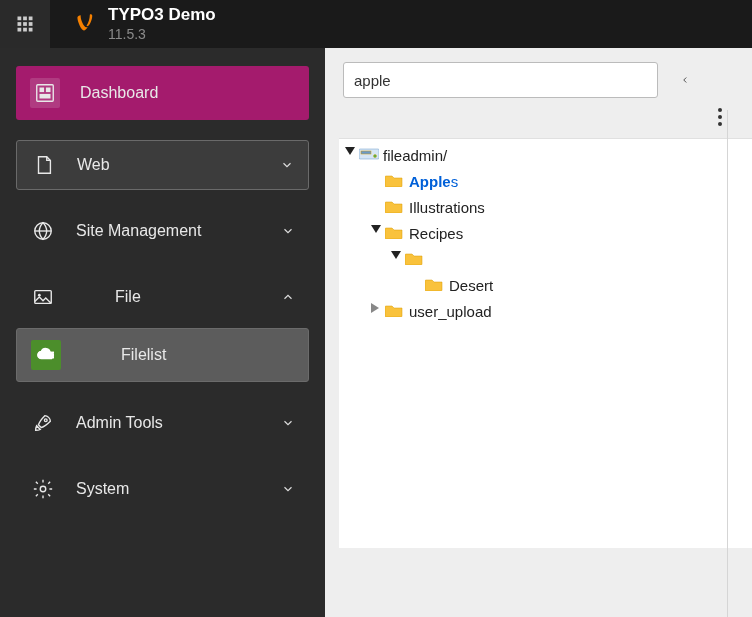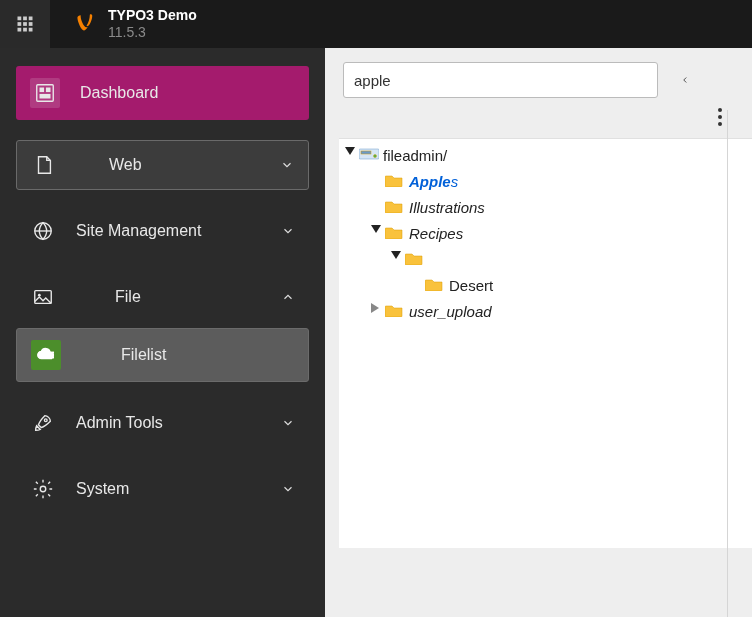--- a/index.html
+++ b/index.html
@@ -5,31 +5,31 @@
     * { margin: 0; padding: 0; box-sizing: border-box; font-family: Arial, Helvetica, sans-serif; }
     body { width: 752px; height: 617px; background: #1a1a1a; overflow: hidden; display: flex; flex-direction: column; }
 
     
     .topbar { height: 48px; background: #1a1a1a; display: flex; align-items: center; }
     .apps-btn { width: 50px; height: 48px; display: flex; align-items: center; justify-content: center; background: #2a2a2a; }
     .apps-icon { width: 18px; height: 18px; fill: #ccc; }
     .brand { display: flex; align-items: center; padding-left: 22px; }
     .brand-logo { width: 26px; height: 26px; fill: #f58000; }
     .brand-text { margin-left: 10px; display: flex; flex-direction: column; line-height: 1.2; }
-    .brand-name { color: #fff; font-size: 14px; font-weight: 600; }
+    .brand-name { color: #fff; font-size: 17px; font-weight: 600; }
     .brand-version { color: #8a8a8a; font-size: 14px; }
 
     
     .main { flex: 1; display: flex; }
 
     
     .sidebar { width: 325px; background: #2b2b2b; padding: 18px 16px 0 16px; }
     .nav-item { display: flex; align-items: center; height: 50px; border-radius: 3px; padding: 0 14px; cursor: pointer; }
     .nav-item.dashboard { background: #a41b6d; margin-bottom: 20px; height: 54px; }
-    .nav-item.web { background: #3c3c3c; border: 1px solid #6a6a6a; margin-bottom: 16px; gap: 32px; }
+    .nav-item.web { background: #3c3c3c; border: 1px solid #6a6a6a; margin-bottom: 16px; }
     .nav-item.site, .nav-item.admin, .nav-item.system, .nav-item.file { margin-bottom: 16px; }
     .nav-item.file { margin-bottom: 6px; gap: 39px; }
     .nav-item.filelist { background: #5c5c5c; border: 1px solid #6b6b6b; height: 54px; margin-bottom: 16px; gap: 40px; }
 
     .nav-icon { width: 26px; height: 26px; display: flex; align-items: center; justify-content: center; }
     .nav-icon svg { width: 22px; height: 22px; stroke: #e8e8e8; fill: none; stroke-width: 1.5; }
     .nav-label { color: #e8e8e8; font-size: 16px; margin-left: 20px; flex: 1; }
     .chev { margin-left: auto; width: 14px; height: 14px; stroke: #ddd; fill: none; stroke-width: 2; }
 
     .filelist .nav-icon { width: 30px; height: 30px; background: #4c8e2b; border-radius: 2px; }
@@ -54,21 +54,21 @@
     .folder-icon svg { width: 18px; height: 14px; fill: #f9c23c; stroke: #d99a00; stroke-width: 0.5; }
     .drive-icon svg { width: 20px; height: 14px; }
     .row-label { }
     .hl { color: #0060d8; font-weight: 700; }
     .rest { color: #0060d8; }
 
     
     .right-border { position: absolute; right: 24px; top: 62px; bottom: 0; width: 1px; background: #d5d5d5; }
 
     
-    .d1 { padding-left: 26px; font-style: italic; }
+    .d1 { padding-left: 26px; }
     .d2 { padding-left: 46px; }
     .d3 { padding-left: 66px; }
   </style>
 </head>
 <body>
 
 <div class="topbar">
   <div class="apps-btn">
     <svg class="apps-icon" viewBox="0 0 24 24">
         <rect x="2" y="2" width="5" height="5"></rect>

